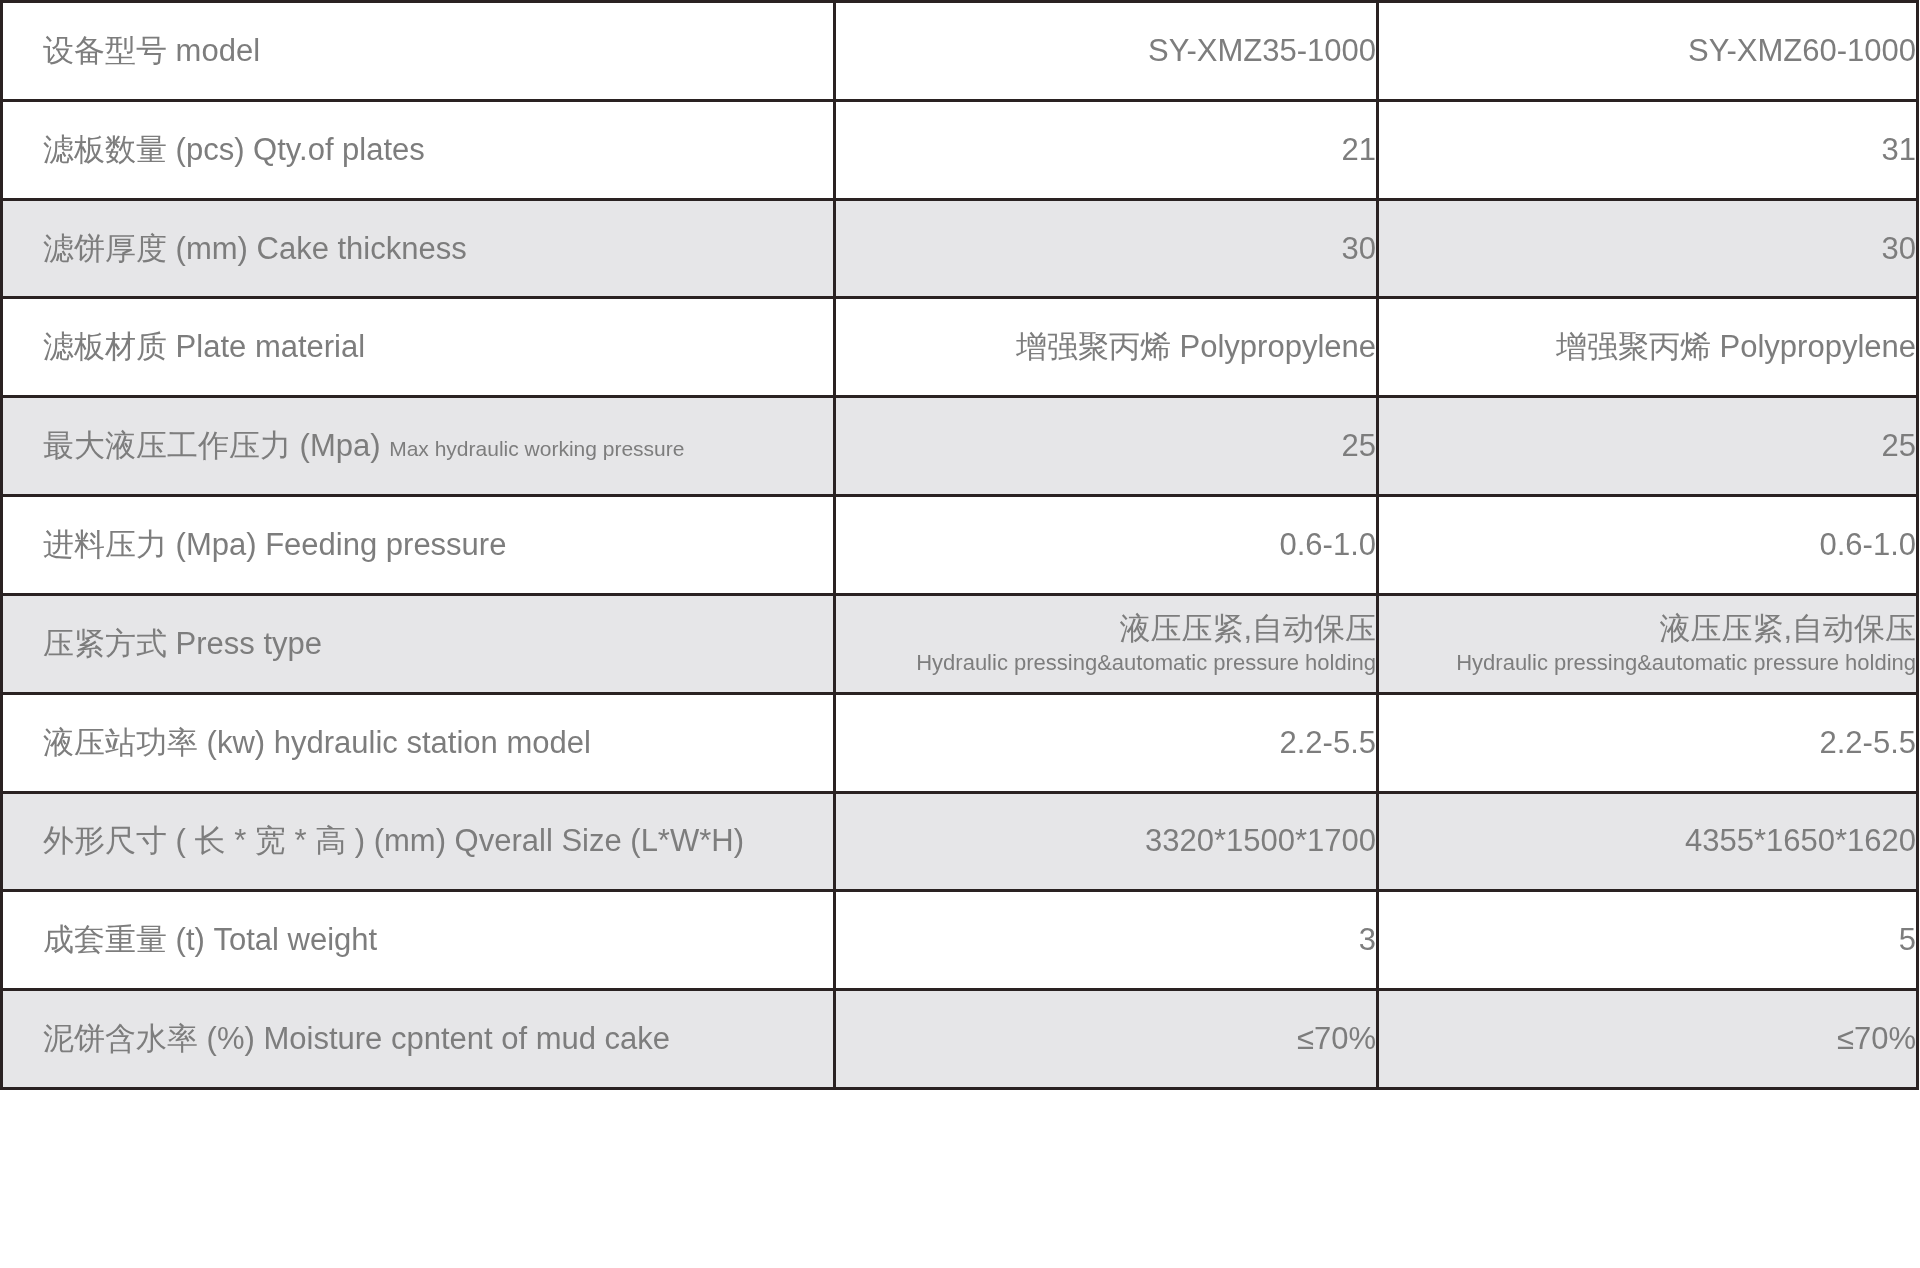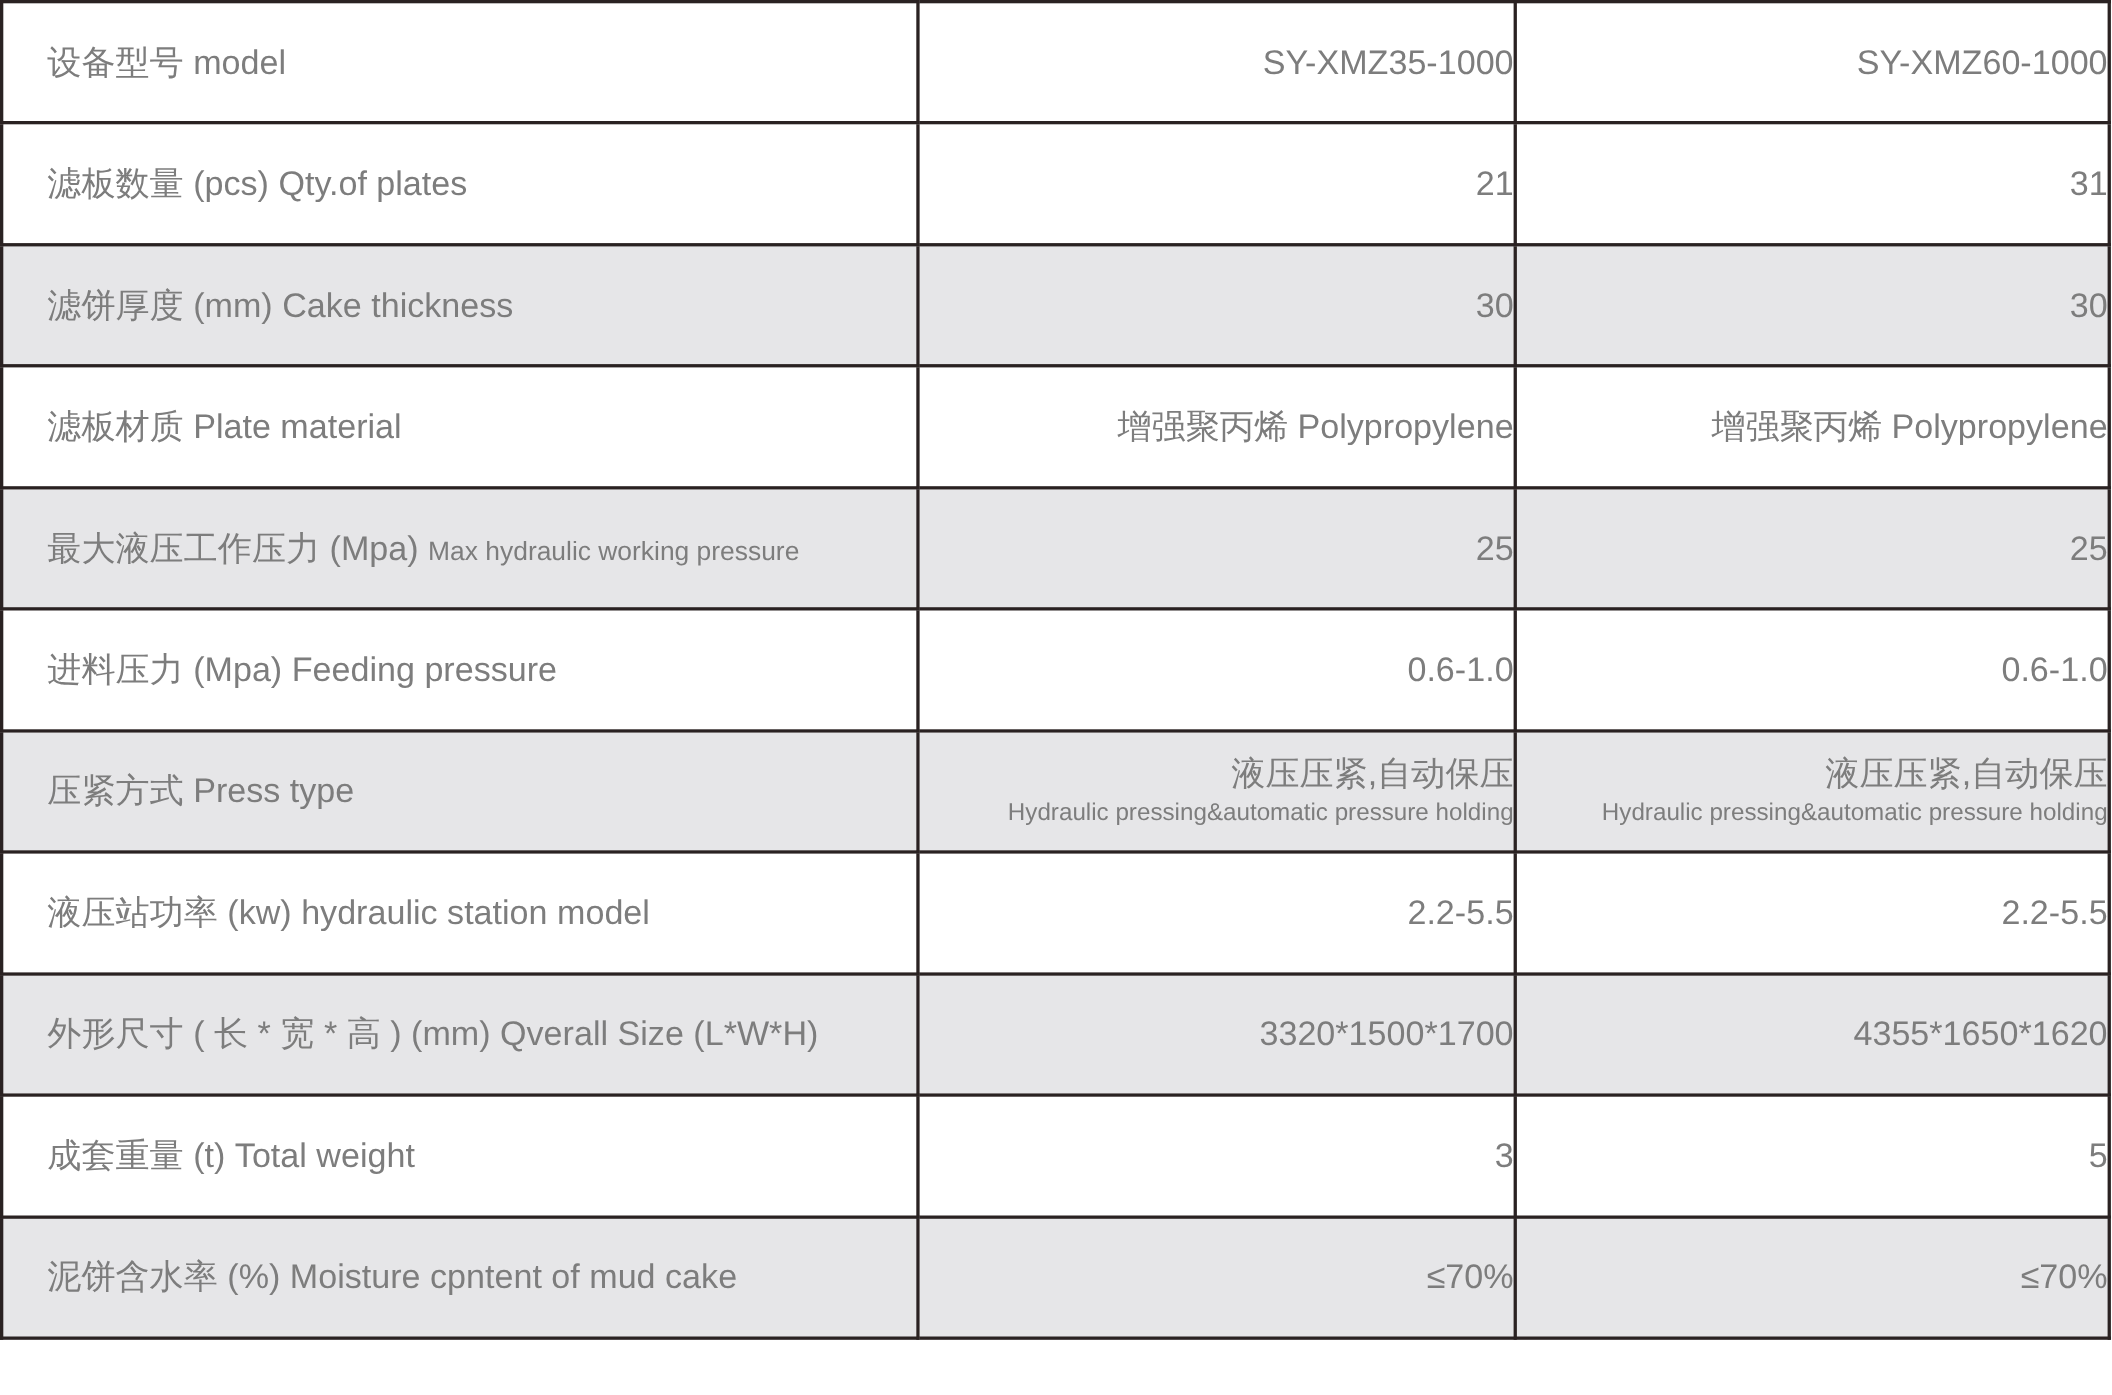--- a/index.html
+++ b/index.html
@@ -1,19 +1,19 @@
 <!DOCTYPE html>
 <html><head>
   <meta charset="utf-8">
   <style>
     html, body { margin: 0; padding: 0; background: #ffffff; }
     body { width: 1920px; height: 1268px; overflow: hidden; }
     .spec-table {
       position: absolute; left: 0; top: 0;
-      width: 1916px; height: 1218px;
+      width: 1916px; height: 1090px;
       border-collapse: collapse;
       table-layout: fixed;
       font-family: "Liberation Sans", "DejaVu Sans", sans-serif;
       color: #7d7d7d;
     }
     .spec-table col.c-label { width: 833px; }
     .spec-table col.c-a { width: 543px; }
     .spec-table col.c-b { width: 540px; }
     .spec-table td {
       border: 3px solid #2a2222;
@@ -27,21 +27,21 @@
     .spec-table tr.even td { background: #e6e6e8; }
     .spec-table td.label {
       text-align: left;
       padding-left: 40px;
       font-size: 31px;
     }
     .spec-table td.value {
       text-align: right;
       font-size: 31px;
     }
-    .label .small-en { font-size: 24px; }
+    .label .small-en { font-size: 21px; }
     .value .sub { display: block; font-size: 22px; line-height: 26px; margin-top: 4px; }
     .value .main { display: block; line-height: 34px; }
     sup { font-size: 19px; vertical-align: super; line-height: 0; }
   </style>
 </head>
 <body>
 
 <table class="spec-table">
   <colgroup>
     <col class="c-label">

